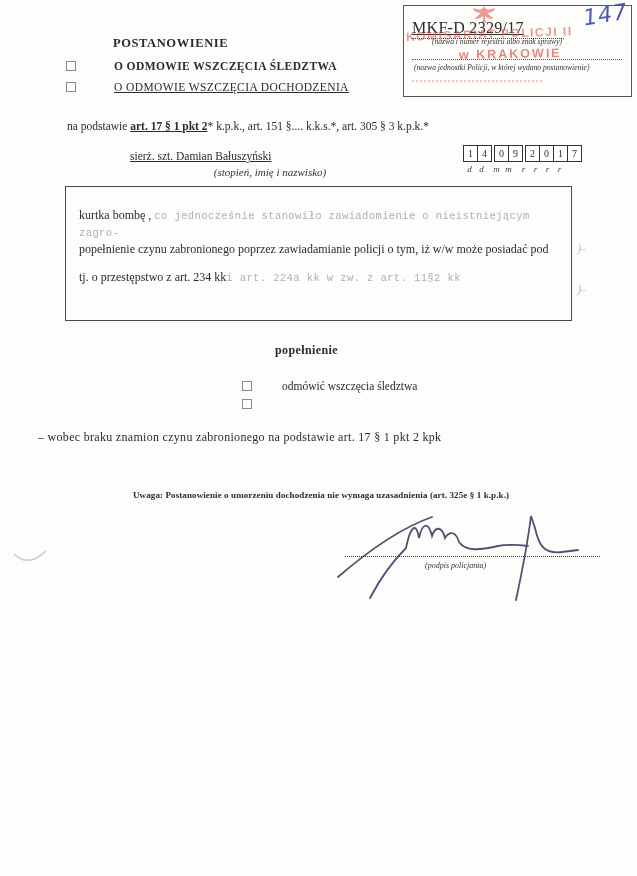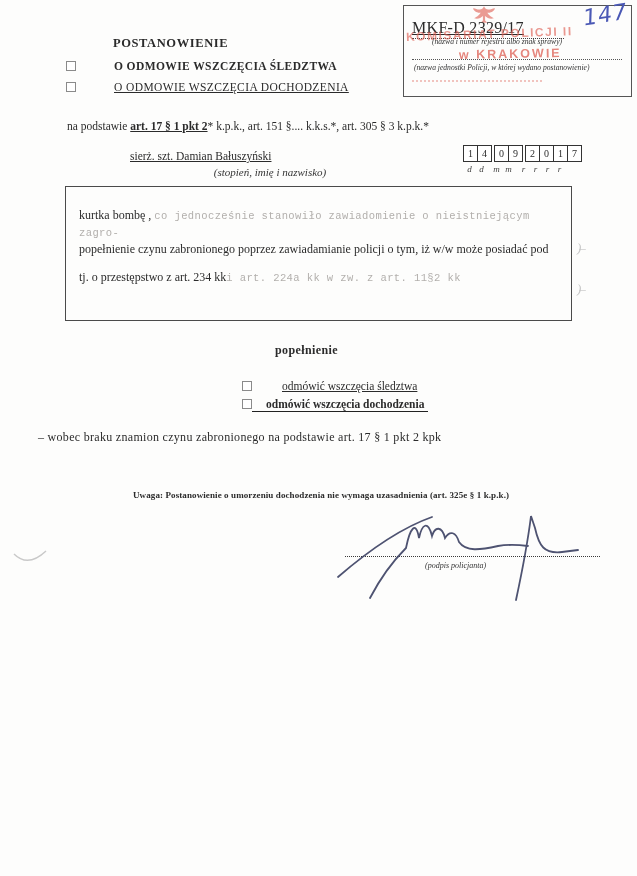--- a/index.html
+++ b/index.html
@@ -49,21 +49,21 @@
   .mb-inner{position:absolute;left:13px;top:20px;right:8px;}
   .tw{font-family:"Liberation Mono",monospace;font-size:10.5px;color:var(--typewriter_grey,#b2afac);letter-spacing:.4px;}
   .mb-line4{margin-left:-9px;}
   .mb-line5{margin-top:12px;}
   .mb-line5 .tw{margin-left:0;}
   .margin-mark{font-size:13px;color:#c6c6c6;font-style:italic;letter-spacing:-2px;}
   .mm1{left:577px;top:240px;}
   .mm2{left:577px;top:281px;}
   
   .decided{left:54px;top:343px;width:505px;text-align:center;font-size:12px;font-weight:bold;letter-spacing:.4px;}
-  .dec-row1{left:242px;top:376px;text-decoration:underline;}
+  .dec-row1{left:242px;top:376px;}
   .dec-row2{left:242px;top:394px;}
   .dec-label{margin-left:30px;font-size:11.5px;}
   .dec-underlined{border-bottom:1px solid #222;padding:0 4px 1px 14px;margin-left:0;font-weight:bold;}
   .grounds{left:38px;top:430px;font-size:12px;letter-spacing:.3px;}
   .note{left:133px;top:490px;font-size:9px;font-weight:bold;letter-spacing:.1px;}
   
   .sig-dots{left:345px;top:556px;width:255px;border-bottom:1.5px dotted #3a3a3a;}
   .sig-caption{left:425px;top:561px;font-size:8px;font-style:italic;color:#333;}
   .sig-svg{left:320px;top:500px;}
   .curl{left:8px;top:538px;}
@@ -129,21 +129,21 @@
 </div>
 <div class="abs margin-mark mm1">)‒</div>
 <div class="abs margin-mark mm2">)‒</div>
 
 <div class="abs decided">popełnienie</div>
 
 <div class="abs dec-row1">
   <span class="cb"></span><span class="dec-label">odmówić wszczęcia śledztwa</span>
 </div>
 <div class="abs dec-row2">
-  <span class="cb"></span><span class="dec-label dec-underlined">odmówić wszczęcia dochodzenia</span>
+  <span class="cb"></span>
 </div>
 
 <div class="abs grounds">– wobec braku znamion czynu zabronionego na podstawie art. 17 § 1 pkt 2 kpk</div>
 
 <div class="abs note">Uwaga:  Postanowienie o umorzeniu dochodzenia nie wymaga uzasadnienia (art. 325e § 1 k.p.k.)</div>
 
 <div class="abs sig-dots"></div>
 <div class="abs sig-caption">(podpis policjanta)</div>
 <svg class="abs sig-svg" width="300" height="105" viewBox="0 0 300 105">
   <g fill="none" stroke="#3c4163" stroke-width="1.8" stroke-linecap="round" opacity="0.9">

